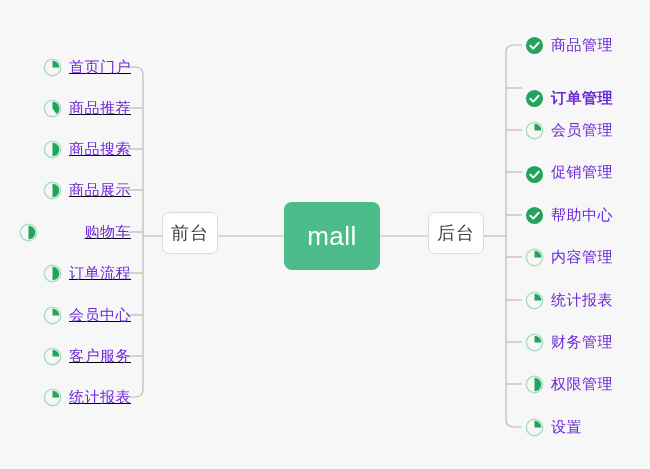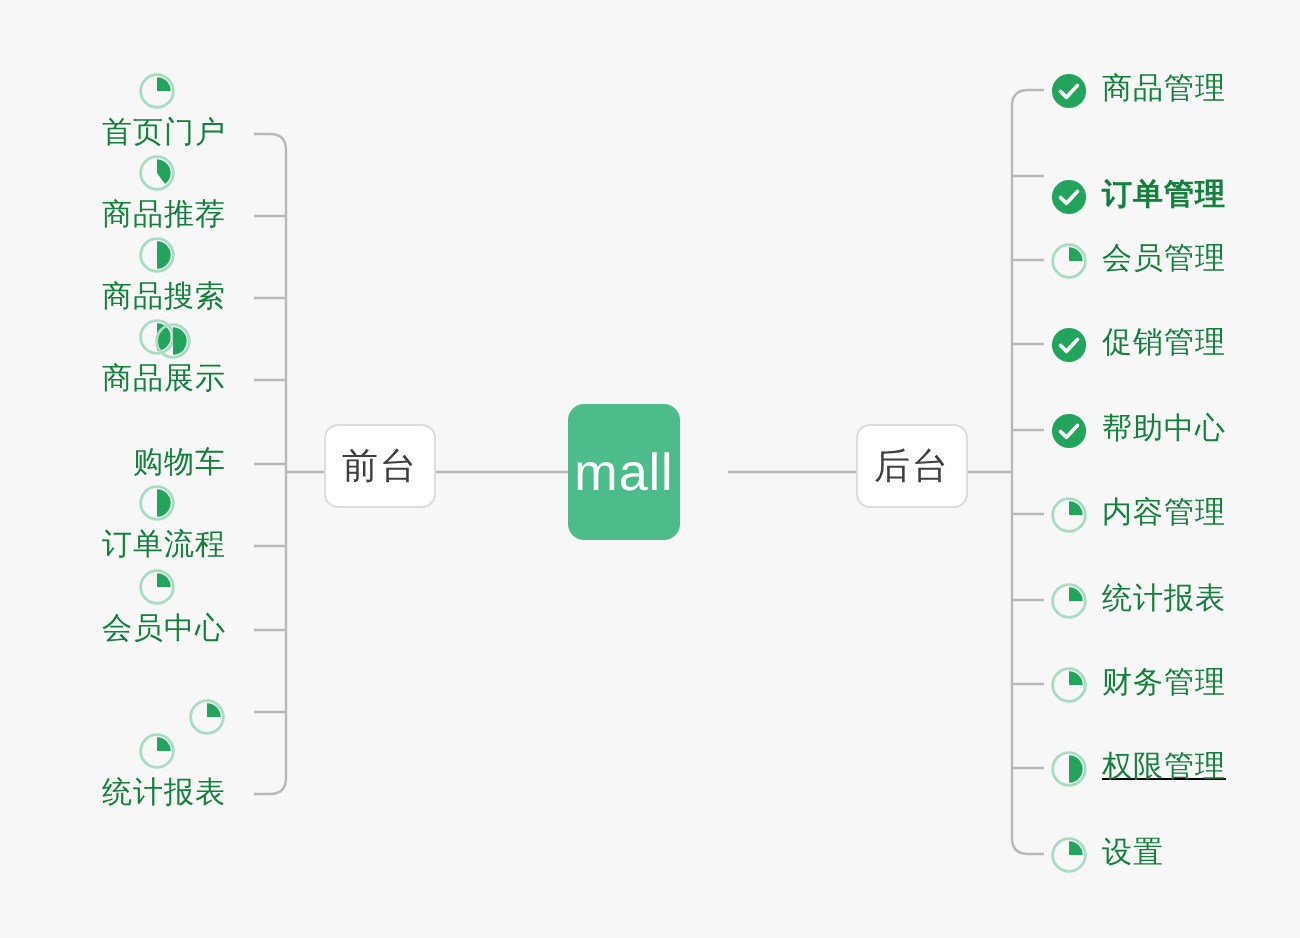--- a/index.html
+++ b/index.html
@@ -28,30 +28,31 @@
 
   
   .leaf {
     position: absolute;
     display: flex;
     align-items: center;
     height: 24px;
     white-space: nowrap;
   }
   .leaf.left {
-    right: 537px;            
-    flex-direction: column;
+    right: 519px;            
+    flex-direction: row;
     justify-content: flex-end;
+    text-decoration: underline;
   }
   .leaf.right {
     left: 525px;
   }
   .leaf-label {
     font-size: 15px;
-    color: #15803d;
+    color: #6d28d9;
     letter-spacing: .5px;
     line-height: 24px;
   }
   .leaf.left .leaf-label  { margin-left: 7px; }
   .leaf.right .leaf-label { margin-left: 7px; }
 
   
   .status-icon {
     width: 19px;
     height: 19px;
@@ -76,21 +77,21 @@
     font-size: 18px;
     color: #3f3f3f;
     letter-spacing: 1px;
   }
   #node-front { left: 162px; top: 212px; }
   #node-back  { left: 428px; top: 212px; }
 
   #node-root {
     left: 284px;
     top: 202px;
-    width: 56px;
+    width: 96px;
     height: 68px;
     background: #4cbd8a;
     border-radius: 8px;
     font-size: 26px;
     color: #ffffff;
     letter-spacing: .5px;
   }
 </style>
 </head>
 <body>
@@ -169,20 +170,21 @@
           <circle cx="10" cy="10" r="8.6" fill="none" stroke="#a9ddc2" stroke-width="1.5"></circle>
           <path d="M 10 10 L 10 2.8 A 7.2 7.2 0 0 1 17.200 10.000 Z" fill="#22a45d"></path>
         </svg>
         <span class="leaf-label">会员中心</span>
       </div>
       <div class="leaf left" style="top: 344px;">
         <svg viewBox="0 0 20 20" class="status-icon">
           <circle cx="10" cy="10" r="8.6" fill="none" stroke="#a9ddc2" stroke-width="1.5"></circle>
           <path d="M 10 10 L 10 2.8 A 7.2 7.2 0 0 1 17.200 10.000 Z" fill="#22a45d"></path>
         </svg>
+        <span class="leaf-label">客户服务</span>
       </div>
       <div class="leaf left" style="top: 385px;">
         <svg viewBox="0 0 20 20" class="status-icon">
           <circle cx="10" cy="10" r="8.6" fill="none" stroke="#a9ddc2" stroke-width="1.5"></circle>
           <path d="M 10 10 L 10 2.8 A 7.2 7.2 0 0 1 17.200 10.000 Z" fill="#22a45d"></path>
         </svg>
         <span class="leaf-label">统计报表</span>
       </div>
     </div>
   <div id="right-column">
@@ -200,21 +202,21 @@
         </svg>
         <span class="leaf-label">订单管理</span>
       </div>
       <div class="leaf right" style="top: 118px;">
         <svg viewBox="0 0 20 20" class="status-icon">
           <circle cx="10" cy="10" r="8.6" fill="none" stroke="#a9ddc2" stroke-width="1.5"></circle>
           <path d="M 10 10 L 10 2.8 A 7.2 7.2 0 0 1 17.200 10.000 Z" fill="#22a45d"></path>
         </svg>
         <span class="leaf-label">会员管理</span>
       </div>
-      <div class="leaf right" style="top: 160px;">
+      <div class="leaf right" style="top: 160px; align-items: flex-end;">
         <svg viewBox="0 0 20 20" class="status-icon">
           <circle cx="10" cy="10" r="9" fill="#22a45d"></circle>
           <path d="M 5.6 10.3 L 8.7 13.3 L 14.4 7.1" fill="none" stroke="#ffffff" stroke-width="2" stroke-linecap="round" stroke-linejoin="round"></path>
         </svg>
         <span class="leaf-label">促销管理</span>
       </div>
       <div class="leaf right" style="top: 203px;">
         <svg viewBox="0 0 20 20" class="status-icon">
           <circle cx="10" cy="10" r="9" fill="#22a45d"></circle>
           <path d="M 5.6 10.3 L 8.7 13.3 L 14.4 7.1" fill="none" stroke="#ffffff" stroke-width="2" stroke-linecap="round" stroke-linejoin="round"></path>
@@ -235,21 +237,21 @@
         </svg>
         <span class="leaf-label">统计报表</span>
       </div>
       <div class="leaf right" style="top: 330px;">
         <svg viewBox="0 0 20 20" class="status-icon">
           <circle cx="10" cy="10" r="8.6" fill="none" stroke="#a9ddc2" stroke-width="1.5"></circle>
           <path d="M 10 10 L 10 2.8 A 7.2 7.2 0 0 1 17.200 10.000 Z" fill="#22a45d"></path>
         </svg>
         <span class="leaf-label">财务管理</span>
       </div>
-      <div class="leaf right" style="top: 372px; text-decoration: underline;">
+      <div class="leaf right" style="top: 372px;">
         <svg viewBox="0 0 20 20" class="status-icon">
           <circle cx="10" cy="10" r="8.6" fill="none" stroke="#a9ddc2" stroke-width="1.5"></circle>
           <path d="M 10 10 L 10 2.8 A 7.2 7.2 0 0 1 10.000 17.200 Z" fill="#22a45d"></path>
         </svg>
         <span class="leaf-label">权限管理</span>
       </div>
       <div class="leaf right" style="top: 415px;">
         <svg viewBox="0 0 20 20" class="status-icon">
           <circle cx="10" cy="10" r="8.6" fill="none" stroke="#a9ddc2" stroke-width="1.5"></circle>
           <path d="M 10 10 L 10 2.8 A 7.2 7.2 0 0 1 17.200 10.000 Z" fill="#22a45d"></path>

